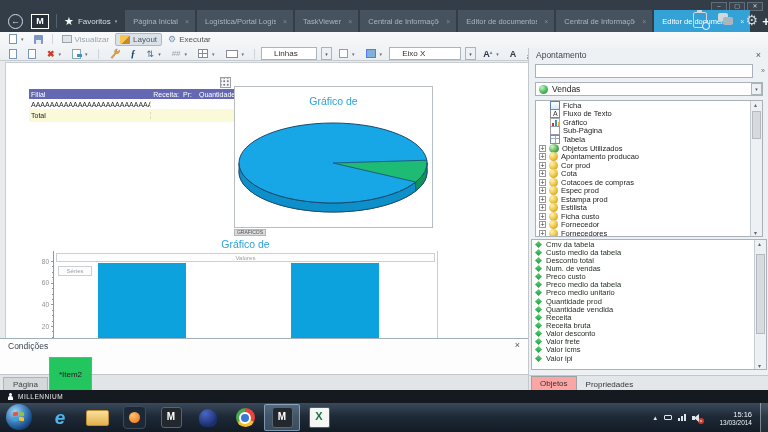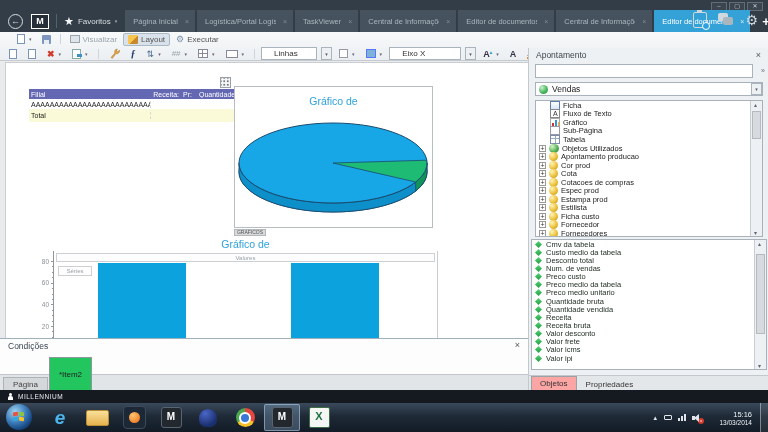--- a/index.html
+++ b/index.html
@@ -35,21 +35,21 @@
   .ic-clip .badge { position:absolute; right:-4px; bottom:-3px; width:8px; height:8px; border-radius:50%;
                     background:#2f9fe0; border:1px solid #fff; }
   .ic-chat { position:relative; width:16px; height:14px; }
   .ic-chat::before { content:""; position:absolute; left:0; top:0; width:10px; height:8px; background:#cfd8dd; border-radius:2px; }
   .ic-chat::after { content:""; position:absolute; left:5px; top:4px; width:10px; height:8px; background:#aab6bd; border-radius:2px; }
   .ic-gear { color:#cfd8dd; font-size:14px; line-height:14px; }
 
   
   .toolbar { position:absolute; top:32px; left:0; width:768px; height:29px;
              background:linear-gradient(#f7f9fa,#eceff2); border-bottom:1px solid #c6cbd0; }
-  .trow1 { display:flex; align-items:center; height:14px; padding-left:13px; gap:2px; font-size:8px; color:#555; }
+  .trow1 { display:flex; align-items:center; height:14px; padding-left:5px; gap:2px; font-size:8px; color:#555; }
   .trow2 { display:flex; align-items:center; height:15px; padding-left:5px; gap:3px; font-size:8px; color:#444; }
   .tbbtn { display:flex; align-items:center; gap:3px; padding:1px 4px; border-radius:2px; }
   .tbbtn.pressed { background:#d9e2ea; border:1px solid #a8bac8; }
   .tbbtn.disabled { color:#9aa4ac; }
   .dd::after { content:"▾"; font-size:5px; color:#667; margin-left:1px; }
   .hsep { width:1px; height:10px; background:#d0d4d8; margin:0 3px; }
   .i-page { width:8px; height:10px; background:#fff; border:1px solid #7a94b8; }
   .i-save { width:9px; height:9px; background:#7d97c0; border-radius:1px; position:relative; }
   .i-save::after { content:""; position:absolute; left:2px; bottom:0; width:5px; height:4px; background:#e8edf4; }
   .i-mon { width:10px; height:8px; border:1px solid #9aa4ac; background:#dfe5e9; }
@@ -572,21 +572,21 @@
           <div class="fitem">
             <span class="diamond"></span>
             <span>Preco medio da tabela</span>
           </div>
           <div class="fitem">
             <span class="diamond"></span>
             <span>Preco medio unitario</span>
           </div>
           <div class="fitem">
             <span class="diamond"></span>
-            <span>Quantidade bruta</span>
+            <span>Quantidade prod</span>
           </div>
           <div class="fitem">
             <span class="diamond"></span>
             <span>Quantidade vendida</span>
           </div>
           <div class="fitem">
             <span class="diamond"></span>
             <span>Receita</span>
           </div>
           <div class="fitem">

